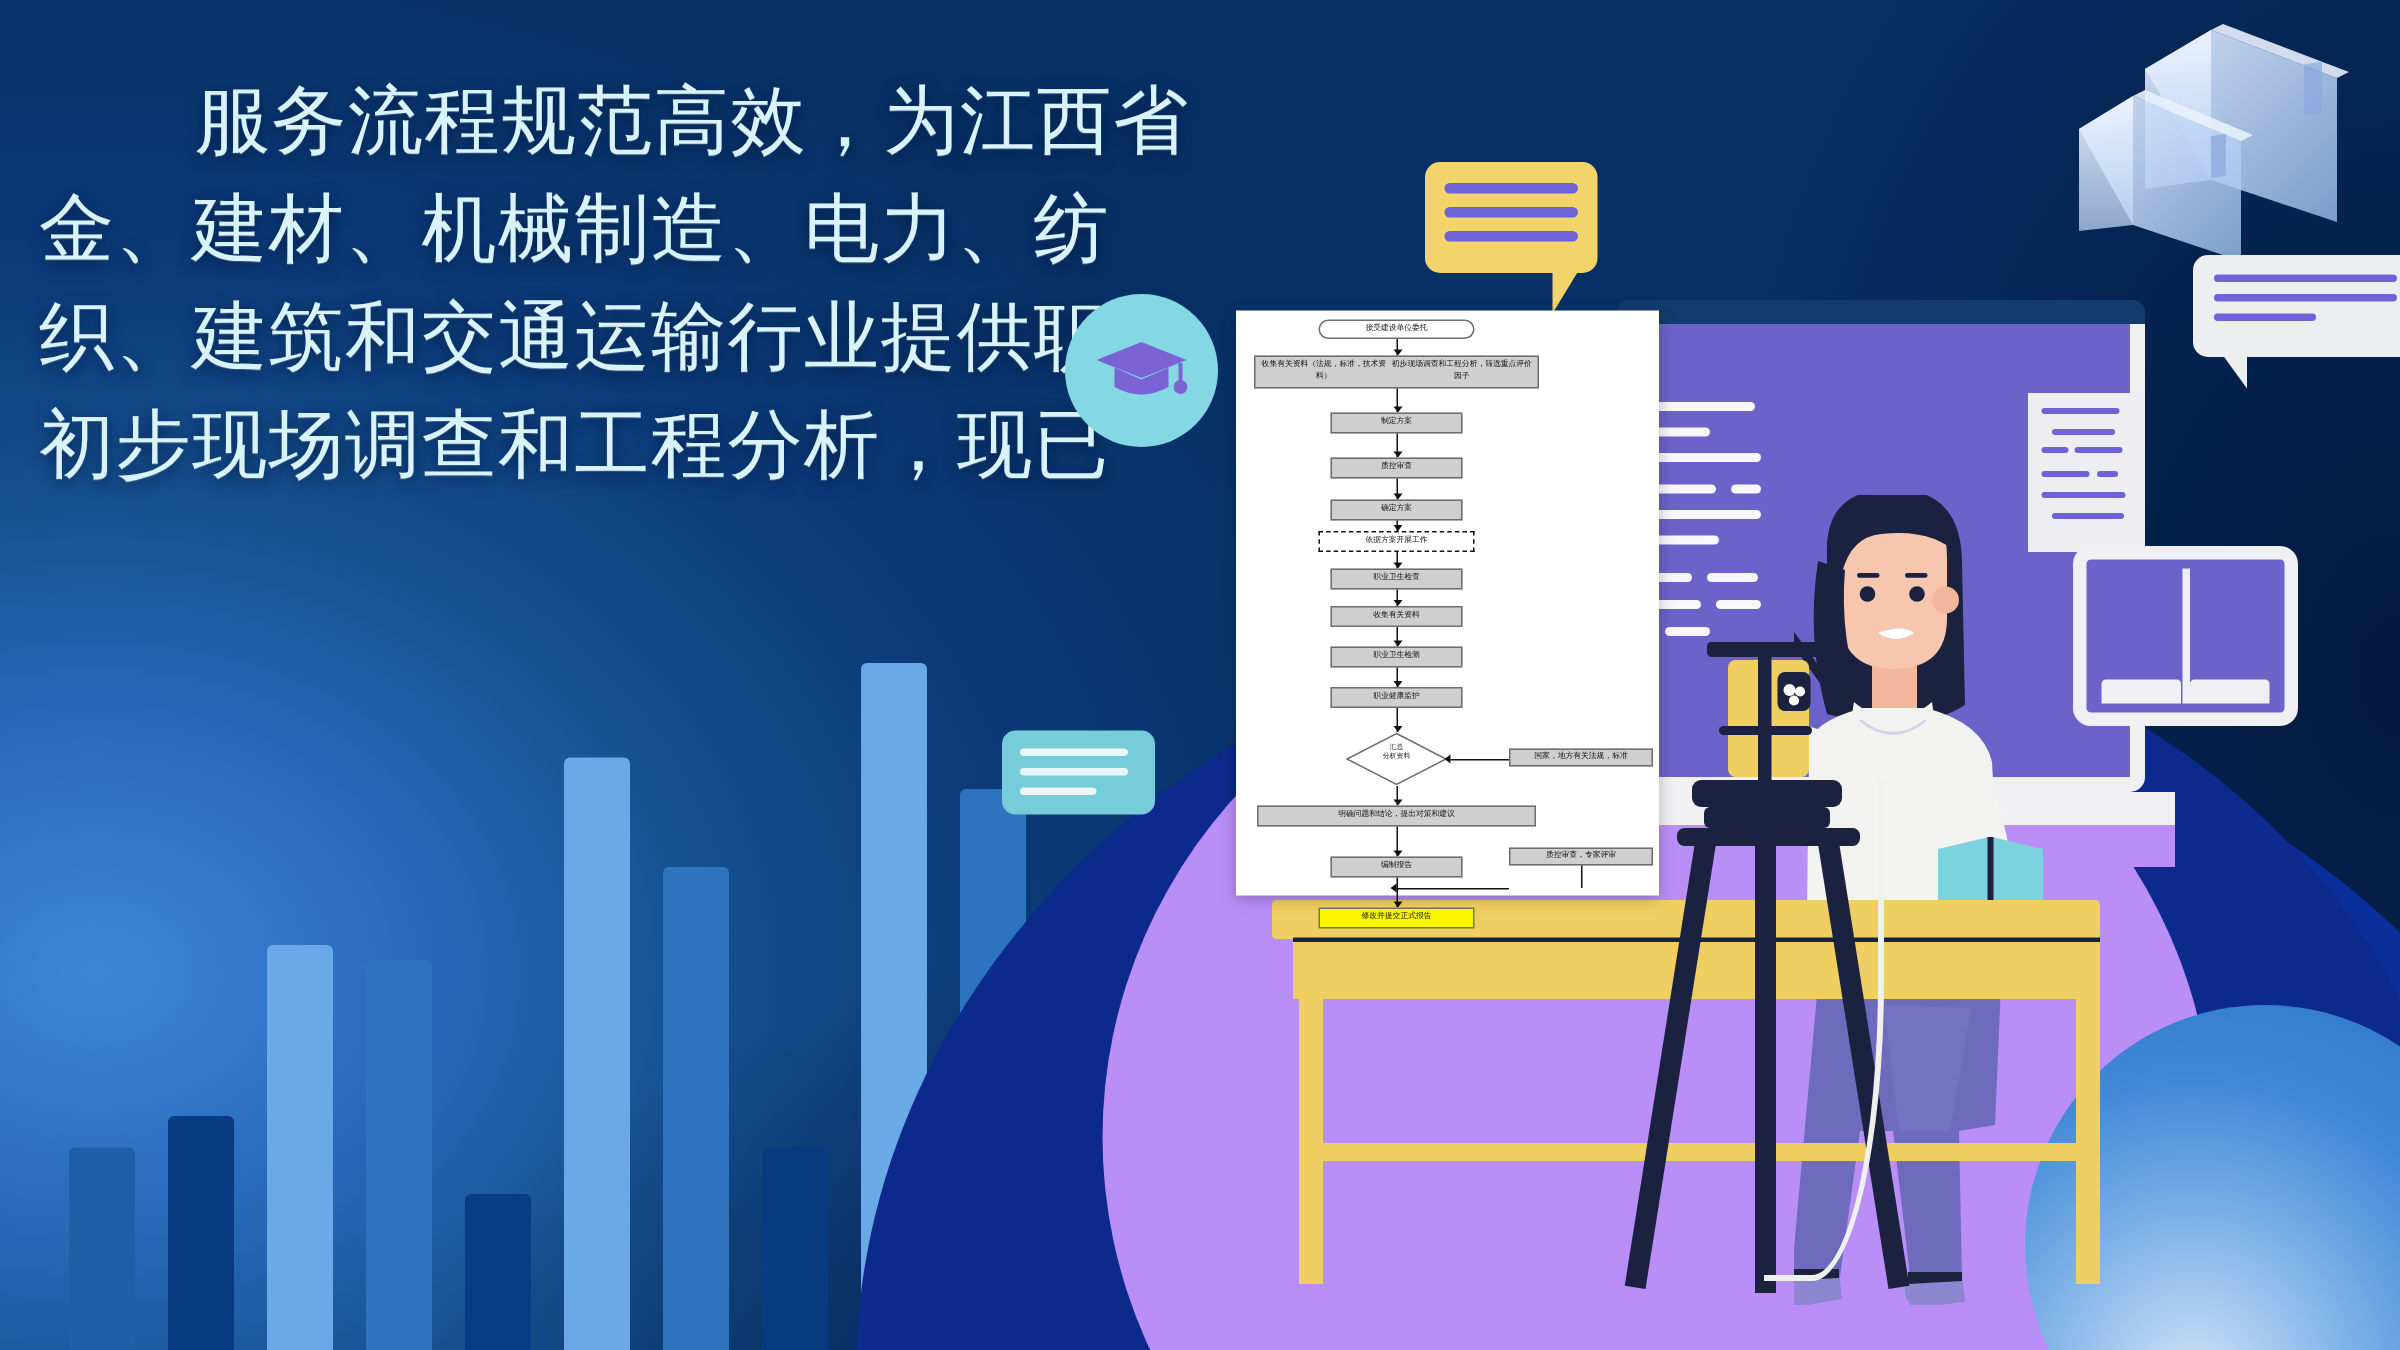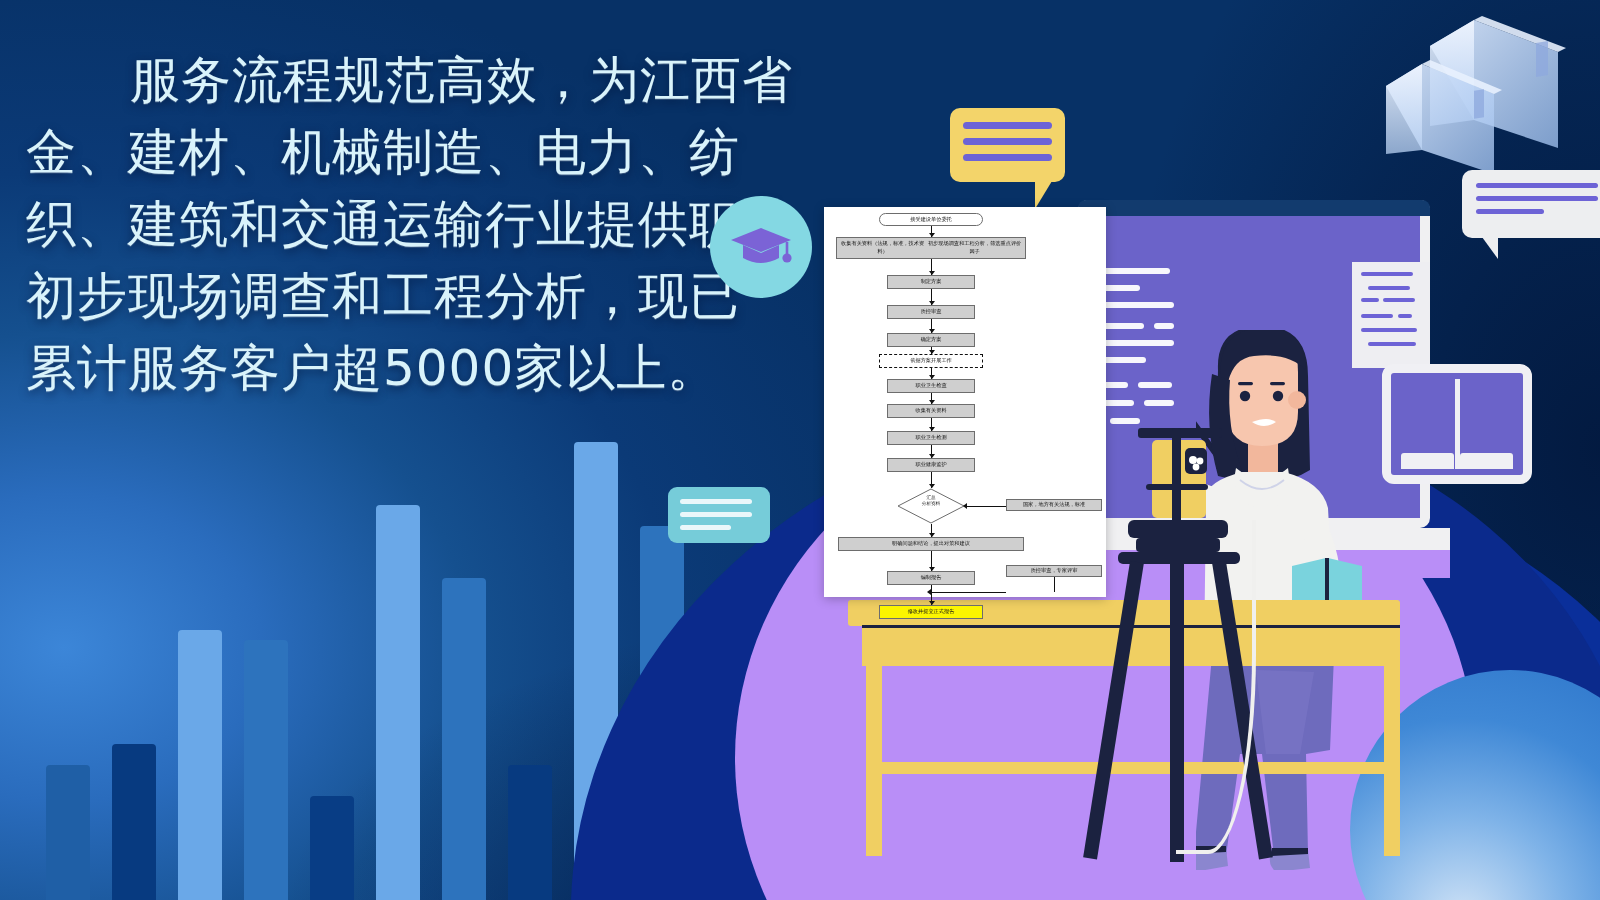--- a/index.html
+++ b/index.html
@@ -146,21 +146,20 @@
   <div class="navy-curve2"></div>
   <div class="navy-curve"></div>
   <div class="purple-ellipse"></div>
   <div class="blue-circle"></div>
 
   <div class="headline">
     <span class="l first">服务流程规范高效，为江西省</span>
     <span class="l">金、建材、机械制造、电力、纺</span>
     <span class="l">织、建筑和交通运输行业提供职业</span>
     <span class="l">初步现场调查和工程分析，现已</span>
-    <span class="l">累计服务客户超5000家以上。</span>
   </div>
 
   <svg class="book3d" style="left:1378px;top:8px;width:230px;height:190px" viewBox="0 0 230 190">
     <defs>
       <linearGradient id="bkA" x1="0" y1="0" x2="1" y2="1">
         <stop offset="0" stop-color="#dbe8fb" stop-opacity=".95"></stop>
         <stop offset="1" stop-color="#9fc0ee" stop-opacity=".78"></stop>
       </linearGradient>
       <linearGradient id="bkB" x1="0" y1="0" x2="0" y2="1">
         <stop offset="0" stop-color="#eef4fe" stop-opacity=".95"></stop>

